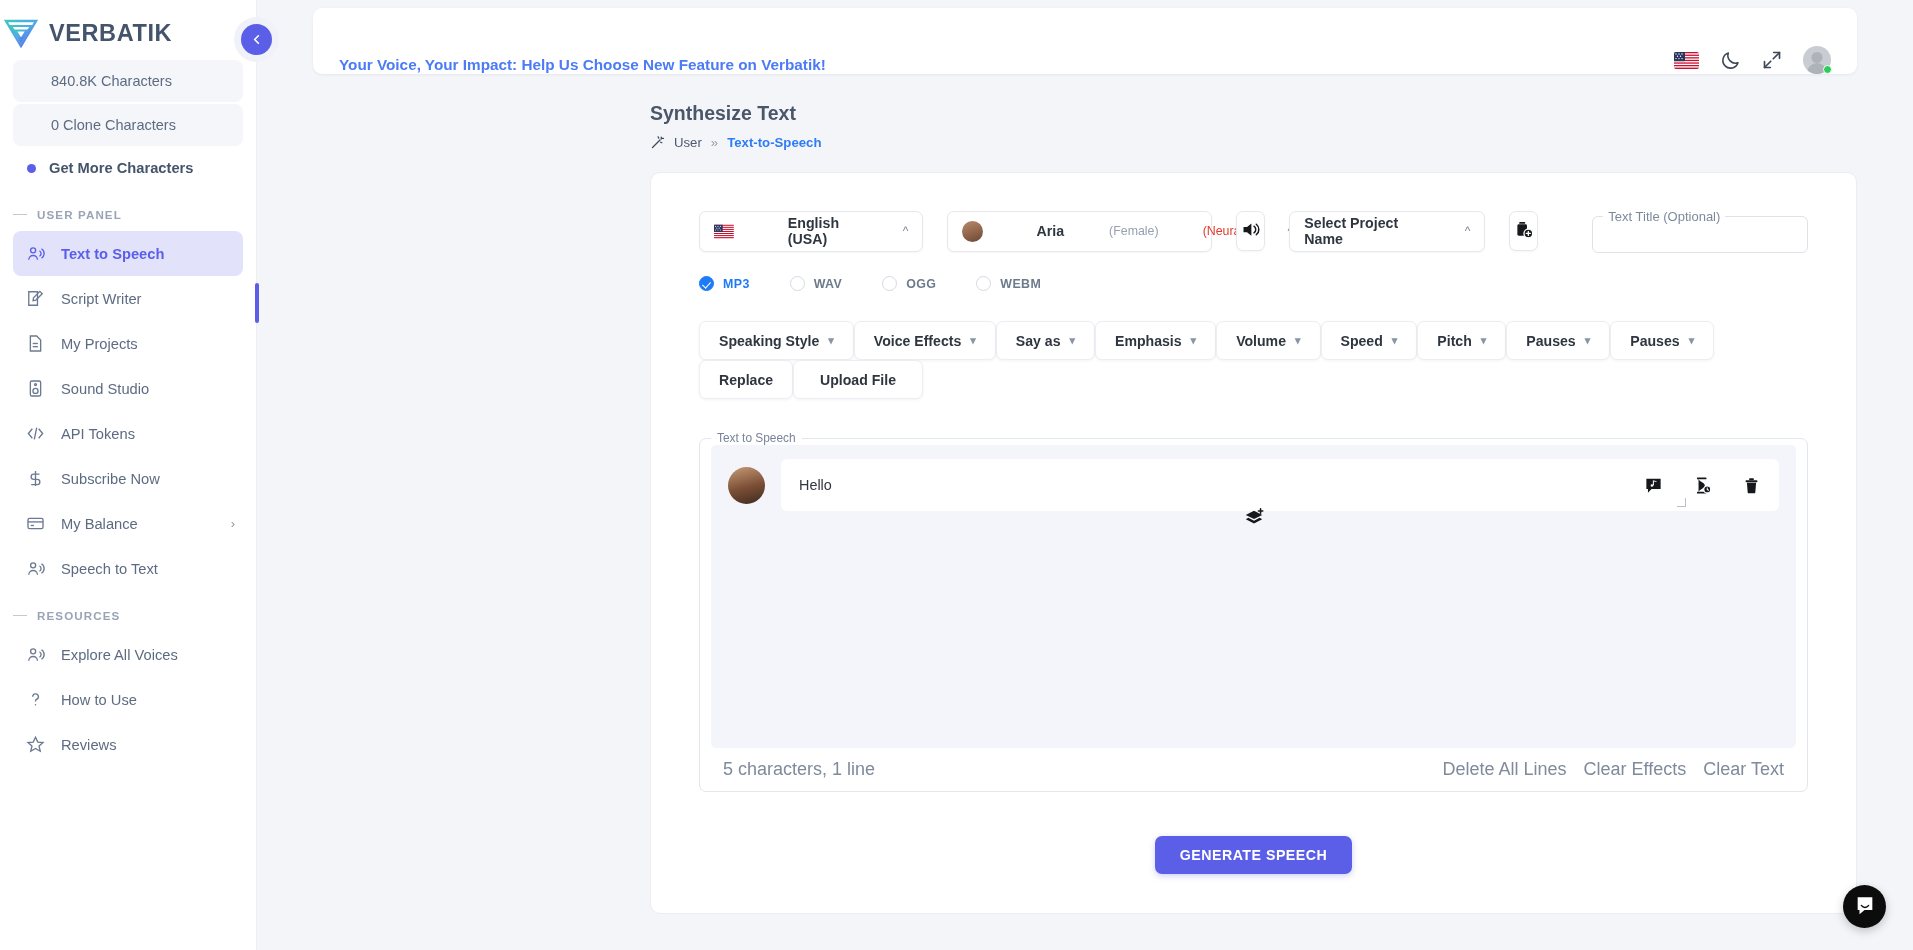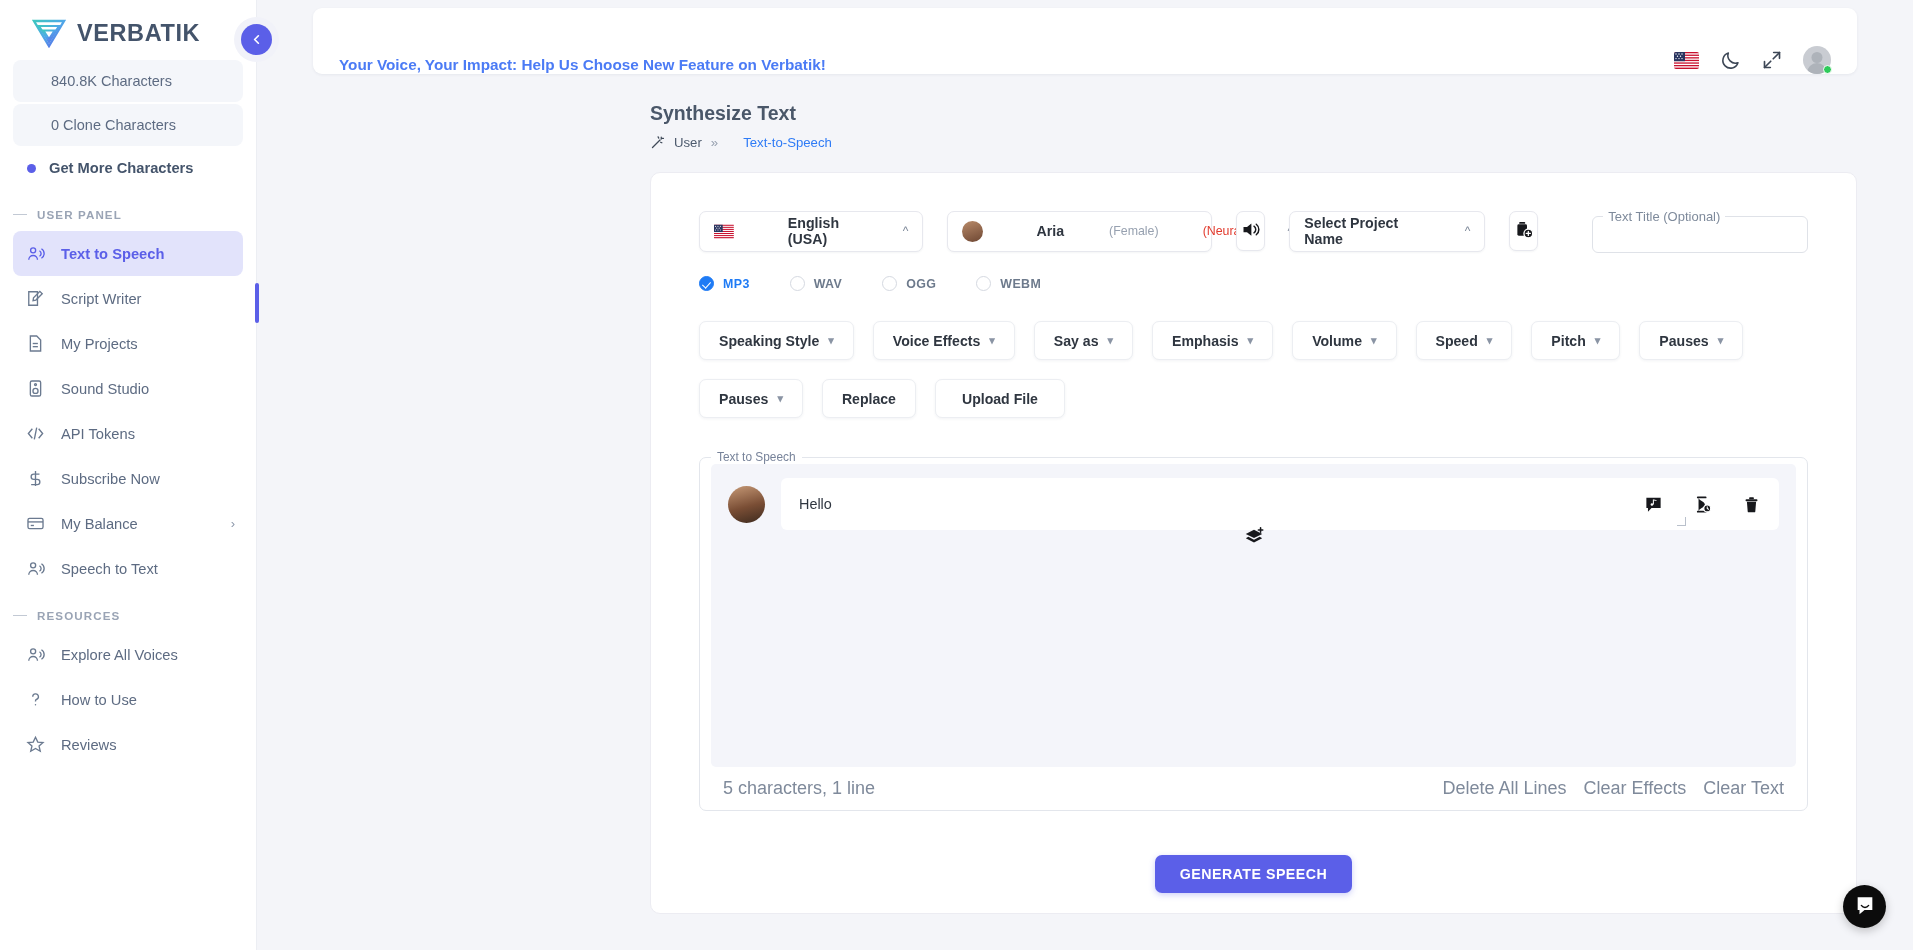--- a/index.html
+++ b/index.html
@@ -11,21 +11,21 @@
   }
   .app { display: flex; width: 1913px; height: 950px; position: relative; }
 
   
   .sidebar {
     width: 257px; height: 950px; background: #ffffff;
     border-right: 1px solid #eceef3;
     flex: 0 0 257px; position: relative; z-index: 5;
     padding-top: 0;
   }
-  .brand { display: flex; align-items: center; gap: 11px; padding: 18px 0 12px 32px; }
+  .brand { display: flex; align-items: center; gap: 11px; padding: 18px 0 12px 4px; }
   .brand-logo { width: 34px; height: 30px; flex: 0 0 34px; }
   .brand-name {
     font-size: 23.5px; font-weight: 700; color: #44546b;
     letter-spacing: .6px;
   }
   .collapse-btn {
     position: absolute; top: 24px; left: 241px;
     width: 31px; height: 31px; border-radius: 50%;
     background: #5b5fe8; color: #fff;
     display: flex; align-items: center; justify-content: center;
@@ -97,21 +97,21 @@
   .green-dot {
     position: absolute; right: -1px; bottom: 0px; width: 9px; height: 9px;
     border-radius: 50%; background: #2fcb5b; border: 1.5px solid #fff;
   }
 
   .page-title { margin: 28px 0 0 393px; font-size: 19.5px; font-weight: 700; color: #4a5769; }
   .crumbs { margin: 10px 0 0 393px; display: flex; align-items: center; gap: 9px; font-size: 13.2px; }
   .crumbs .wand { width: 15px; height: 15px; }
   .crumbs .c1 { color: #4c5a6d; }
   .crumbs .sep { color: #97a1b0; }
-  .crumbs .c2 { color: #2e7bf6; font-weight: 400; cursor: pointer; margin-left: 16px; }
+  .crumbs .c2 { color: #2e7bf6; font-weight: 700; cursor: pointer; }
 
   .card {
     margin: 22px 56px 0 393px; background: #fff; border-radius: 10px;
     border: 1px solid #ececf2; padding: 36px 48px 40px 48px;
     height: 742px;
   }
 
   .row1 { display: flex; align-items: center; gap: 24px; }
   .sel {
     height: 41px; background: #fff; border: 1px solid #e7e8ee; border-radius: 7px;
@@ -153,21 +153,21 @@
   .fmt.on .radio {
     background: #1f7bf5; border-color: #1f7bf5; position: relative;
   }
   .fmt.on .radio::after {
     content:""; position:absolute; left:4px; top:3px; width:4px; height:7px;
     border:solid #fff; border-width: 0 1.7px 1.7px 0; transform: rotate(42deg);
   }
   .fmt .fl { font-size: 12.4px; font-weight: 700; color: #6d7a8c; letter-spacing: .4px; }
   .fmt.on .fl { color: #1f7bf5; }
 
-  .chips { display: flex; flex-wrap: wrap; gap: 19px; margin-top: 30px; }
+  .chips { display: flex; flex-wrap: wrap; margin-top: 30px; }
   .cbtn {
     height: 39px; background: #fff; border: 1px solid #eceef2; border-radius: 7px;
     display: flex; align-items: center; gap: 9px; padding: 0 19px; cursor: pointer;
     font-size: 14.1px; font-weight: 700; color: #2f3640;
     box-shadow: 0 1px 3px rgba(40,50,80,.06);
   }
   .cbtn .dn { color: #8a94a4; font-size: 11px; }
 
   .editor-wrap { margin-top: 32px; }
   .editor-fs { border: 1px solid #e3e6ec; border-radius: 7px; padding: 0 11px 11px 11px; }

